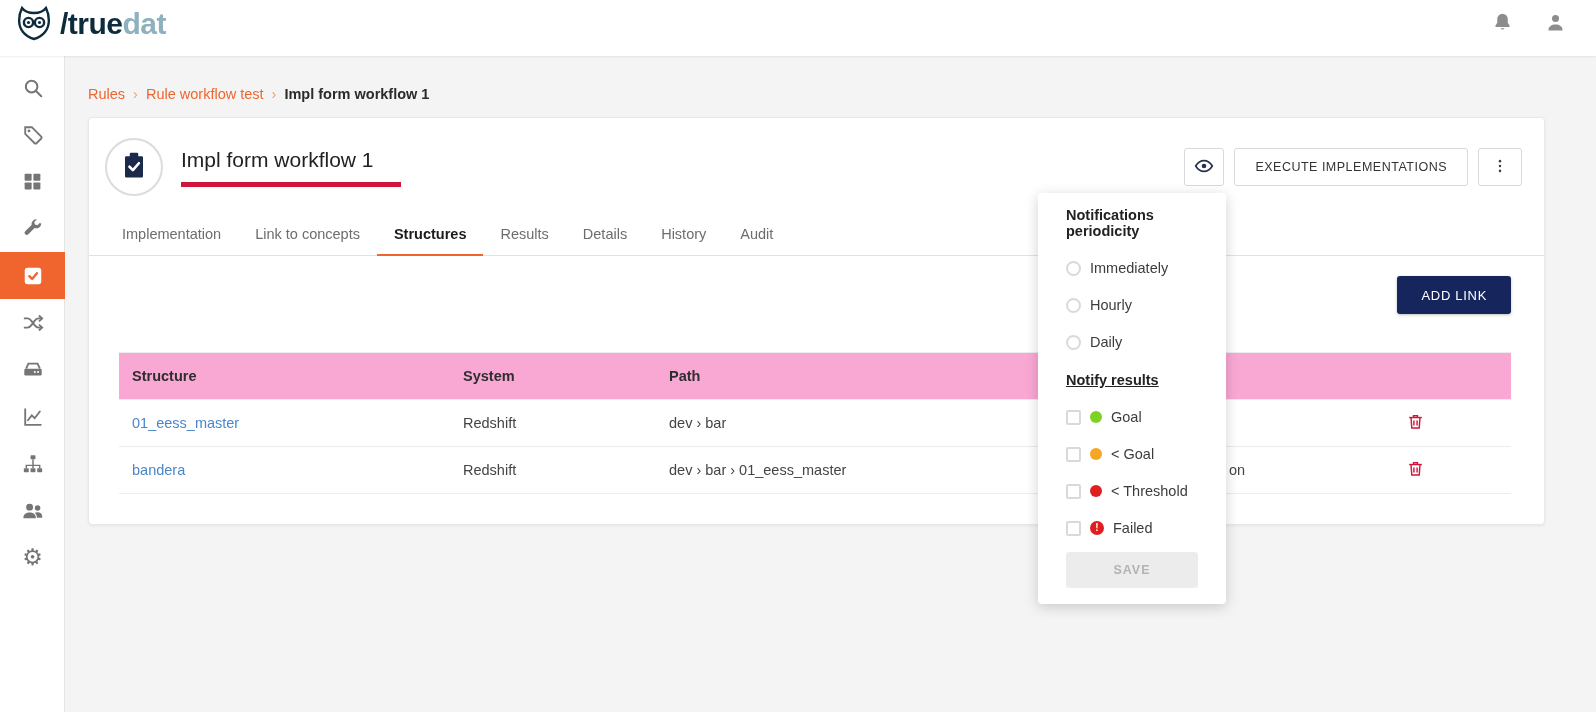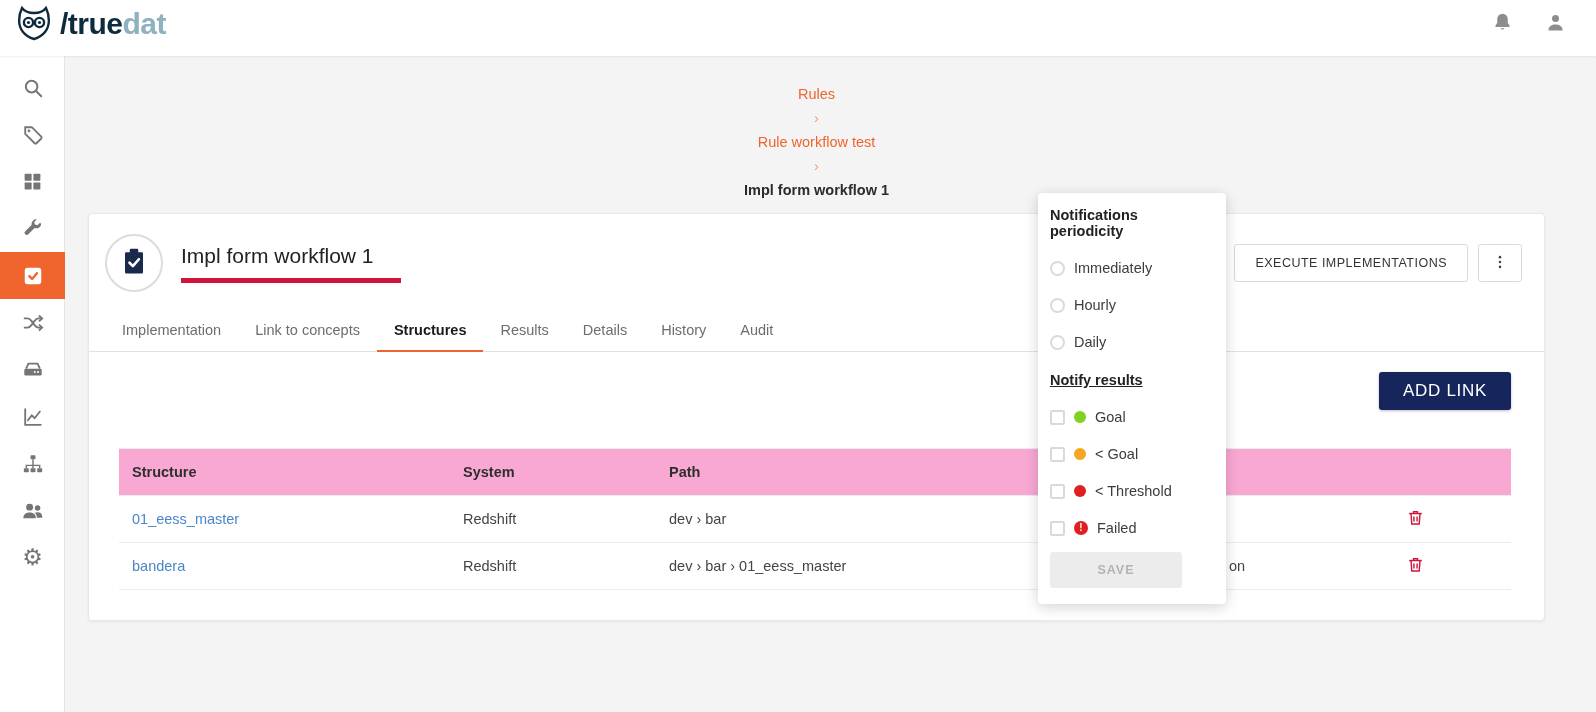--- a/index.html
+++ b/index.html
@@ -20,21 +20,21 @@
   
   .sidebar { position:absolute; top:56px; left:0; width:65px; height:656px; background:#fff;
              border-right:1px solid #e4e4e4; padding-top:8px; z-index:20; }
   .side-item { width:65px; height:47px; display:flex; align-items:center; justify-content:center; cursor:pointer; }
   .side-item svg { display:block; }
   .side-item.active { background:#f0642d; }
   .gear-glyph { font-size:23px; color:#757575; line-height:1; }
 
   
   .main { position:absolute; top:56px; left:65px; width:1531px; height:656px; padding:30px 51px 0 23px; }
-  .breadcrumb { font-size:14.5px; display:flex; gap:8px; align-items:center;flex-direction:column; }
+  .breadcrumb { font-size:14.5px; display:flex; gap:8px; align-items:center; }
   .crumb { color:#f0642d; text-decoration:none; cursor:pointer; }
   .crumb-sep { color:#f0a073; }
   .crumb-current { color:#2b2b2b; font-weight:700; }
 
   
   .card { margin-top:15px; width:1457px; background:#fff; border:1px solid #e8e8e8; border-radius:4px;
           box-shadow:0 1px 3px rgba(0,0,0,.06); padding-bottom:30px; }
   .card-head { display:flex; align-items:center; padding:20px 22px 6px 16px; }
   .badge-circle { width:58px; height:58px; border-radius:50%; background:#fff; border:2px solid #dcdcdc;
                   display:flex; align-items:center; justify-content:center; flex:0 0 auto; }
@@ -50,41 +50,41 @@
   .kebab-btn { width:44px; }
 
   
   .tabs { display:flex; gap:0; padding:14px 16px 0 16px; border-bottom:1px solid #e2e2e2; }
   .tab { padding:10px 17px 12px 17px; font-size:14.5px; color:#6d6d6d; cursor:pointer;
          border-bottom:2px solid transparent; margin-bottom:-1px; }
   .tab.active { color:#1b1b1b; font-weight:700; border-bottom:2px solid #f0642d; }
 
   .toolbar-row { display:flex; justify-content:flex-end; margin:20px 33px 0 0; }
   .add-link-btn { height:38px; padding:0 24px; background:#16265c; color:#fff; border:none; border-radius:3px;
-                  font-family:"Liberation Sans", sans-serif; font-size:17px; letter-spacing:.7px;
+                  font-family:"Liberation Sans", sans-serif; font-size:13px; letter-spacing:.7px;
                   cursor:pointer; box-shadow:0 1px 3px rgba(0,0,0,.25); }
 
   
   .table { margin:38px 33px 0 30px; border-top:1px solid #ececec; }
   .t-row { display:grid; grid-template-columns:330px 205px 440px 225px 192px; align-items:center;
            height:47px; border-bottom:1px solid #ececec; background:#fff; }
   .t-head { background:#f9a8d4; }
   .t-head .cell { font-weight:700; color:#2e2e2e; font-size:14.5px; }
   .cell { font-size:14.5px; color:#444; }
   .cell-structure { padding-left:13px; }
   .cell-system { padding-left:14px; }
   .cell-path { padding-left:15px; }
   .cell-extra { padding-left:135px; }
   .cell-actions { display:flex; justify-content:center; }
   .link { color:#4a86c8; text-decoration:none; cursor:pointer; }
   .trash-btn { background:none; border:none; cursor:pointer; padding:4px; }
 
   
   .popup { position:absolute; left:1038px; top:193px; width:188px; background:#fff; border-radius:4px;
-           box-shadow:0 3px 14px rgba(0,0,0,.18); padding:14px 16px 16px 12px; z-index:50; }
+           box-shadow:0 3px 14px rgba(0,0,0,.18); padding:14px 16px 16px 28px; z-index:50; }
   .popup-title { font-size:14.5px; font-weight:700; color:#222; margin-bottom:4px; }
   .popup-row { display:flex; align-items:center; gap:9px; margin-top:21px; }
   .radio { width:15px; height:15px; border-radius:50%; border:2px solid #d9d9d9; background:#fff;
            flex:0 0 auto; cursor:pointer; }
   .checkbox { width:15px; height:15px; border-radius:2px; border:2px solid #d9d9d9; background:#fff;
               flex:0 0 auto; cursor:pointer; }
   .popup-label { font-size:14.5px; color:#3c3c3c; }
   .popup-subtitle { margin-top:22px;text-decoration:underline; }
   .dot { width:12px; height:12px; border-radius:50%; flex:0 0 auto; }
   .dot-green { background:#7ed321; }

